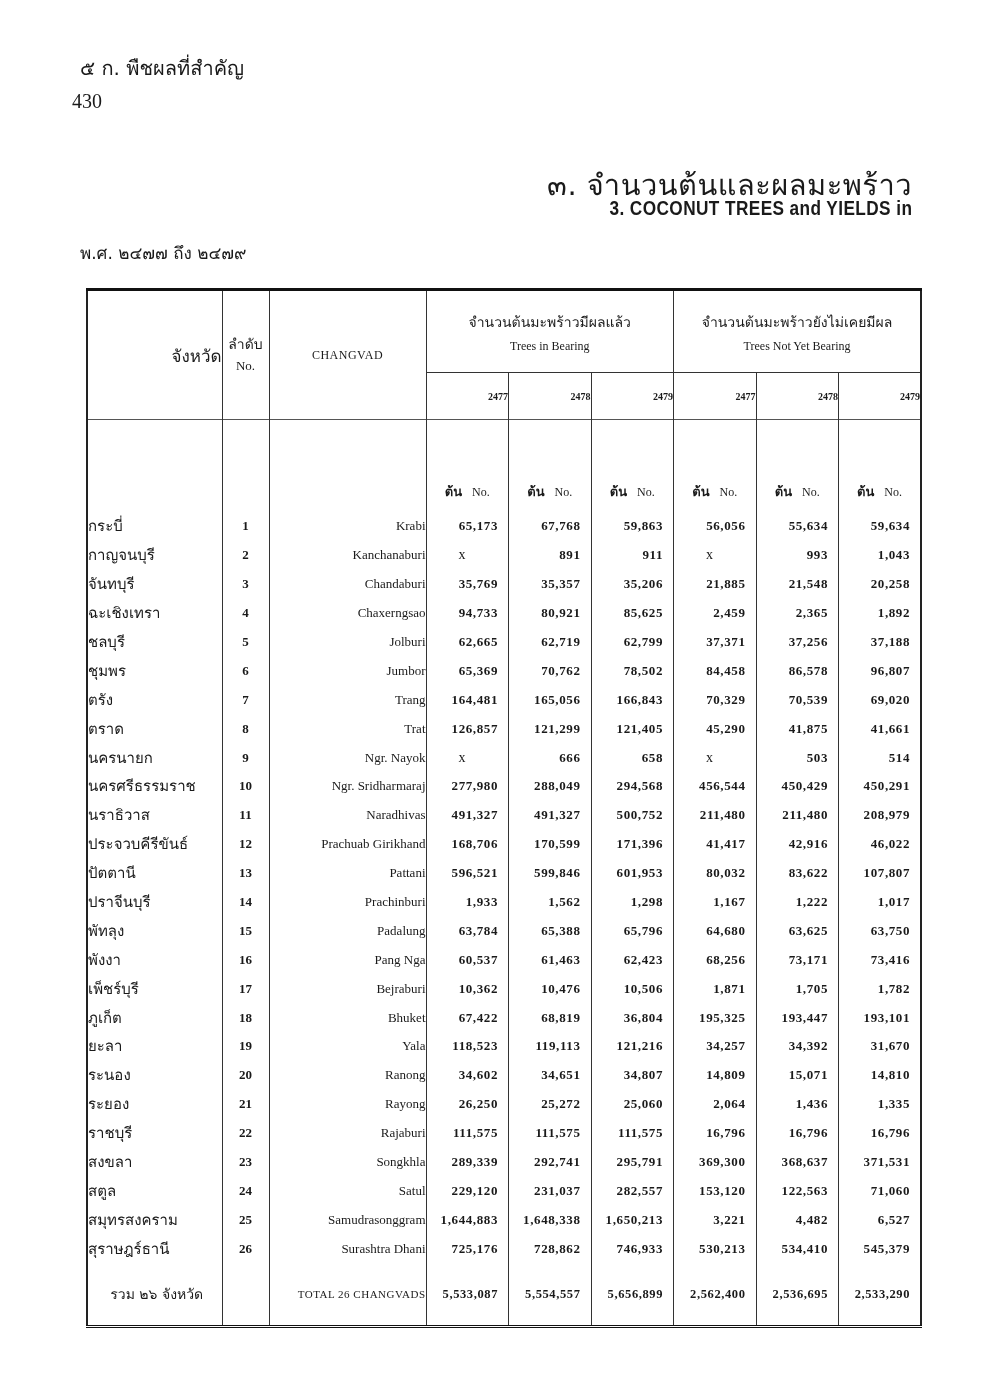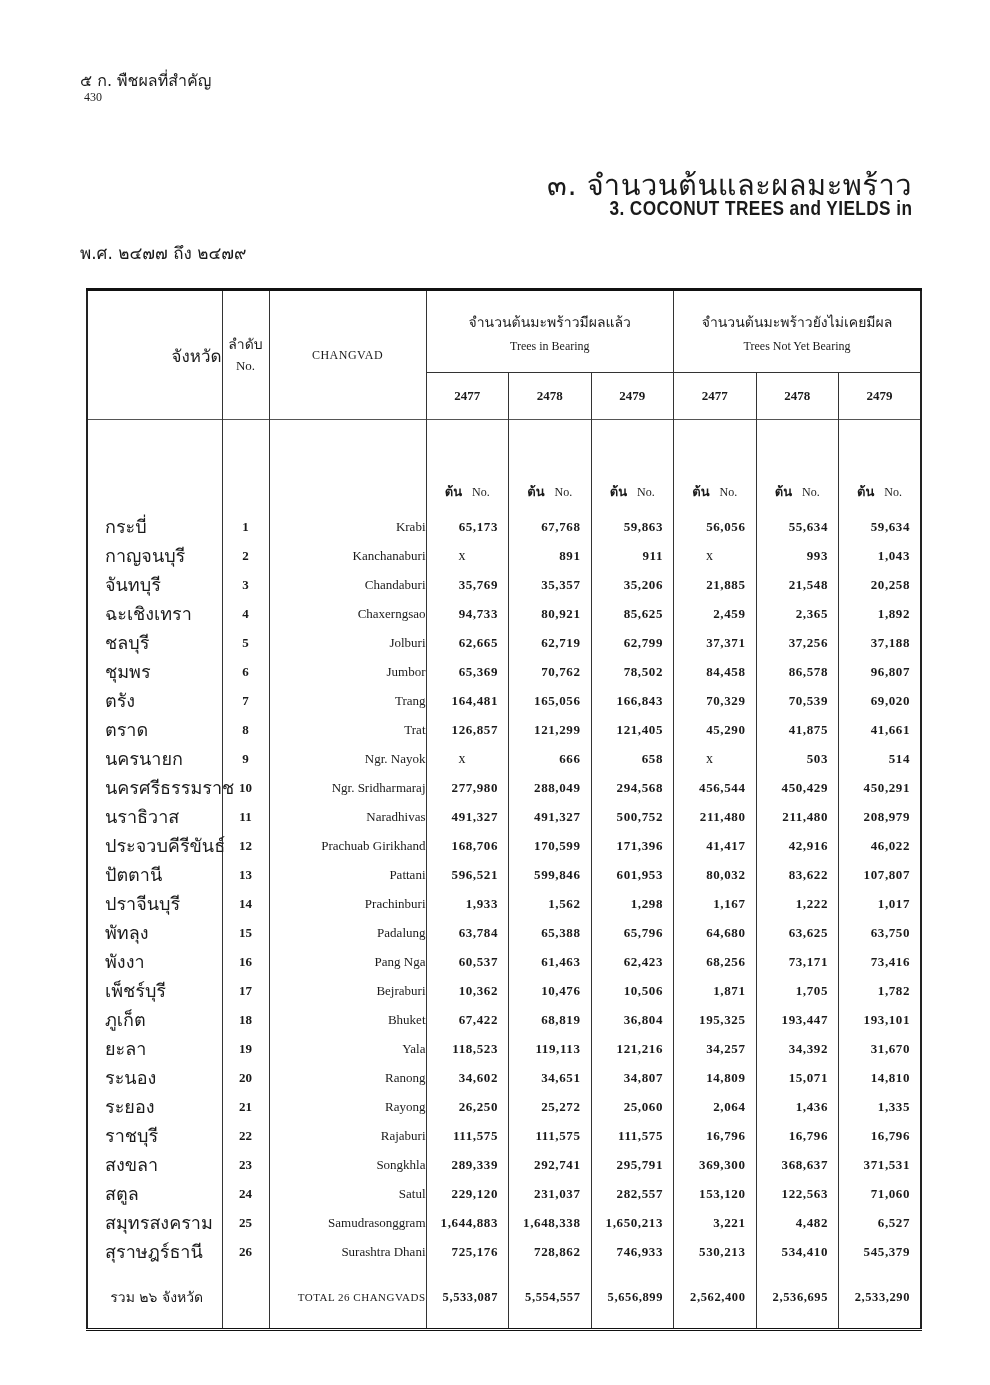--- a/index.html
+++ b/index.html
@@ -1,43 +1,43 @@
 <!DOCTYPE html>
 <html><head>
 <meta charset="utf-8">
 <style>
   html, body { margin: 0; padding: 0; background: #ffffff; }
   body { width: 990px; height: 1385px; position: relative; overflow: hidden; color: #1a1a1a; font-family: "DejaVu Serif", serif; }
-  .section-tag { position: absolute; left: 80px; top: 68px; font-size: 16px; font-family: "DejaVu Sans", sans-serif; }
-  .page-number { position: absolute; left: 84px; top: 90px; font-size: 12px; font-family: "Liberation Serif", serif; }
+  .section-tag { position: absolute; left: 80px; top: 52px; font-size: 20px; font-family: "DejaVu Sans", sans-serif; }
+  .page-number { position: absolute; left: 72px; top: 90px; font-size: 20px; font-family: "Liberation Serif", serif; }
   .title-thai { position: absolute; right: 78px; top: 162px; font-size: 29px; font-family: "DejaVu Sans", sans-serif; font-weight: normal; letter-spacing: 0.5px; }
   .title-en { position: absolute; right: 78px; top: 196px; font-size: 21px; font-family: "Liberation Sans", sans-serif; font-weight: bold; transform: scaleX(0.82); transform-origin: right center; letter-spacing: 0.5px; }
   .year-range { position: absolute; left: 80px; top: 239px; font-size: 17px; font-family: "DejaVu Sans", sans-serif; }
 
   .table-wrap { position: absolute; left: 86px; top: 288px; width: 834px; }
   table { border-collapse: collapse; width: 834px; table-layout: fixed; border-top: 3px solid #111; border-bottom: 3px double #111; border-left: 2px solid #222; border-right: 2px solid #222; }
   th, td { padding: 0; }
   col.c-thai { width: 135px; }
   col.c-no { width: 47px; }
   col.c-eng { width: 157px; }
   col.c-num { width: 82.5px; }
   .vl { border-left: 1px solid #333; }
   .hdr-thai { font-family: "DejaVu Sans", sans-serif; font-size: 17px; text-align: right; font-weight: normal; vertical-align: middle; }
   .hdr-small { font-family: "Liberation Serif", serif; font-size: 12px; letter-spacing: 0.5px; font-weight: normal; text-align: center; }
   .hdr-no { font-family: "DejaVu Sans", sans-serif; font-size: 14px; font-weight: normal; text-align: center; line-height: 22px; }
   .hdr-no span.en { font-family: "Liberation Serif", serif; font-size: 13px; display: block; }
   .group-thai { font-family: "DejaVu Sans", sans-serif; font-size: 14px; font-weight: normal; padding-top: 20px; margin-left: 41px; }
   .group-en { font-family: "Liberation Serif", serif; font-size: 12px; font-weight: normal; padding-top: 6px; padding-bottom: 18px; }
-  .year { font-family: "Liberation Serif", serif; font-size: 13px; font-weight: bold; text-align: center; height: 46px; border-top: 1px solid #333; }
+  .year { font-family: "Liberation Serif", serif; font-size: 10px; font-weight: bold; text-align: right; height: 46px; border-top: 1px solid #333; }
   .row-header td { border-top: 1px solid #555; }
   .unit { height: 82px; vertical-align: bottom; padding-bottom: 10px; font-size: 12px; text-align: center; }
   .unit .th { font-family: "DejaVu Sans", sans-serif; font-weight: bold; font-size: 13px; }
   .unit .en { font-family: "Liberation Serif", serif; margin-left: 10px; }
   tbody td { height: 28.9px; font-size: 12px; }
-  td.thai { font-family: "DejaVu Sans", sans-serif; font-size: 18px; padding-left: 17px; }
+  td.thai { font-family: "DejaVu Sans", sans-serif; font-size: 15px; padding-left: 0; }
   td.no { text-align: center; font-family: "Liberation Serif", serif; font-size: 13px; font-weight: bold; }
   td.eng { font-family: "Liberation Serif", serif; font-size: 13px; padding-left: 10px; text-align: right; }
   td.num { text-align: right; font-family: "Liberation Serif", serif; font-size: 13px; font-weight: bold; padding-right: 10px; letter-spacing: 0.6px; }
   td.num.x { text-align: center; font-weight: normal; font-size: 14px; }
   tr.total td { height: 62px; vertical-align: middle; }
   tr.total td.thai { text-align: center; padding-left: 4px; font-size: 14px; }
   tr.total td.eng { font-size: 11px; letter-spacing: 0.5px; }
   tr.total td.num { font-size: 12.5px; }
 </style>
 </head>

